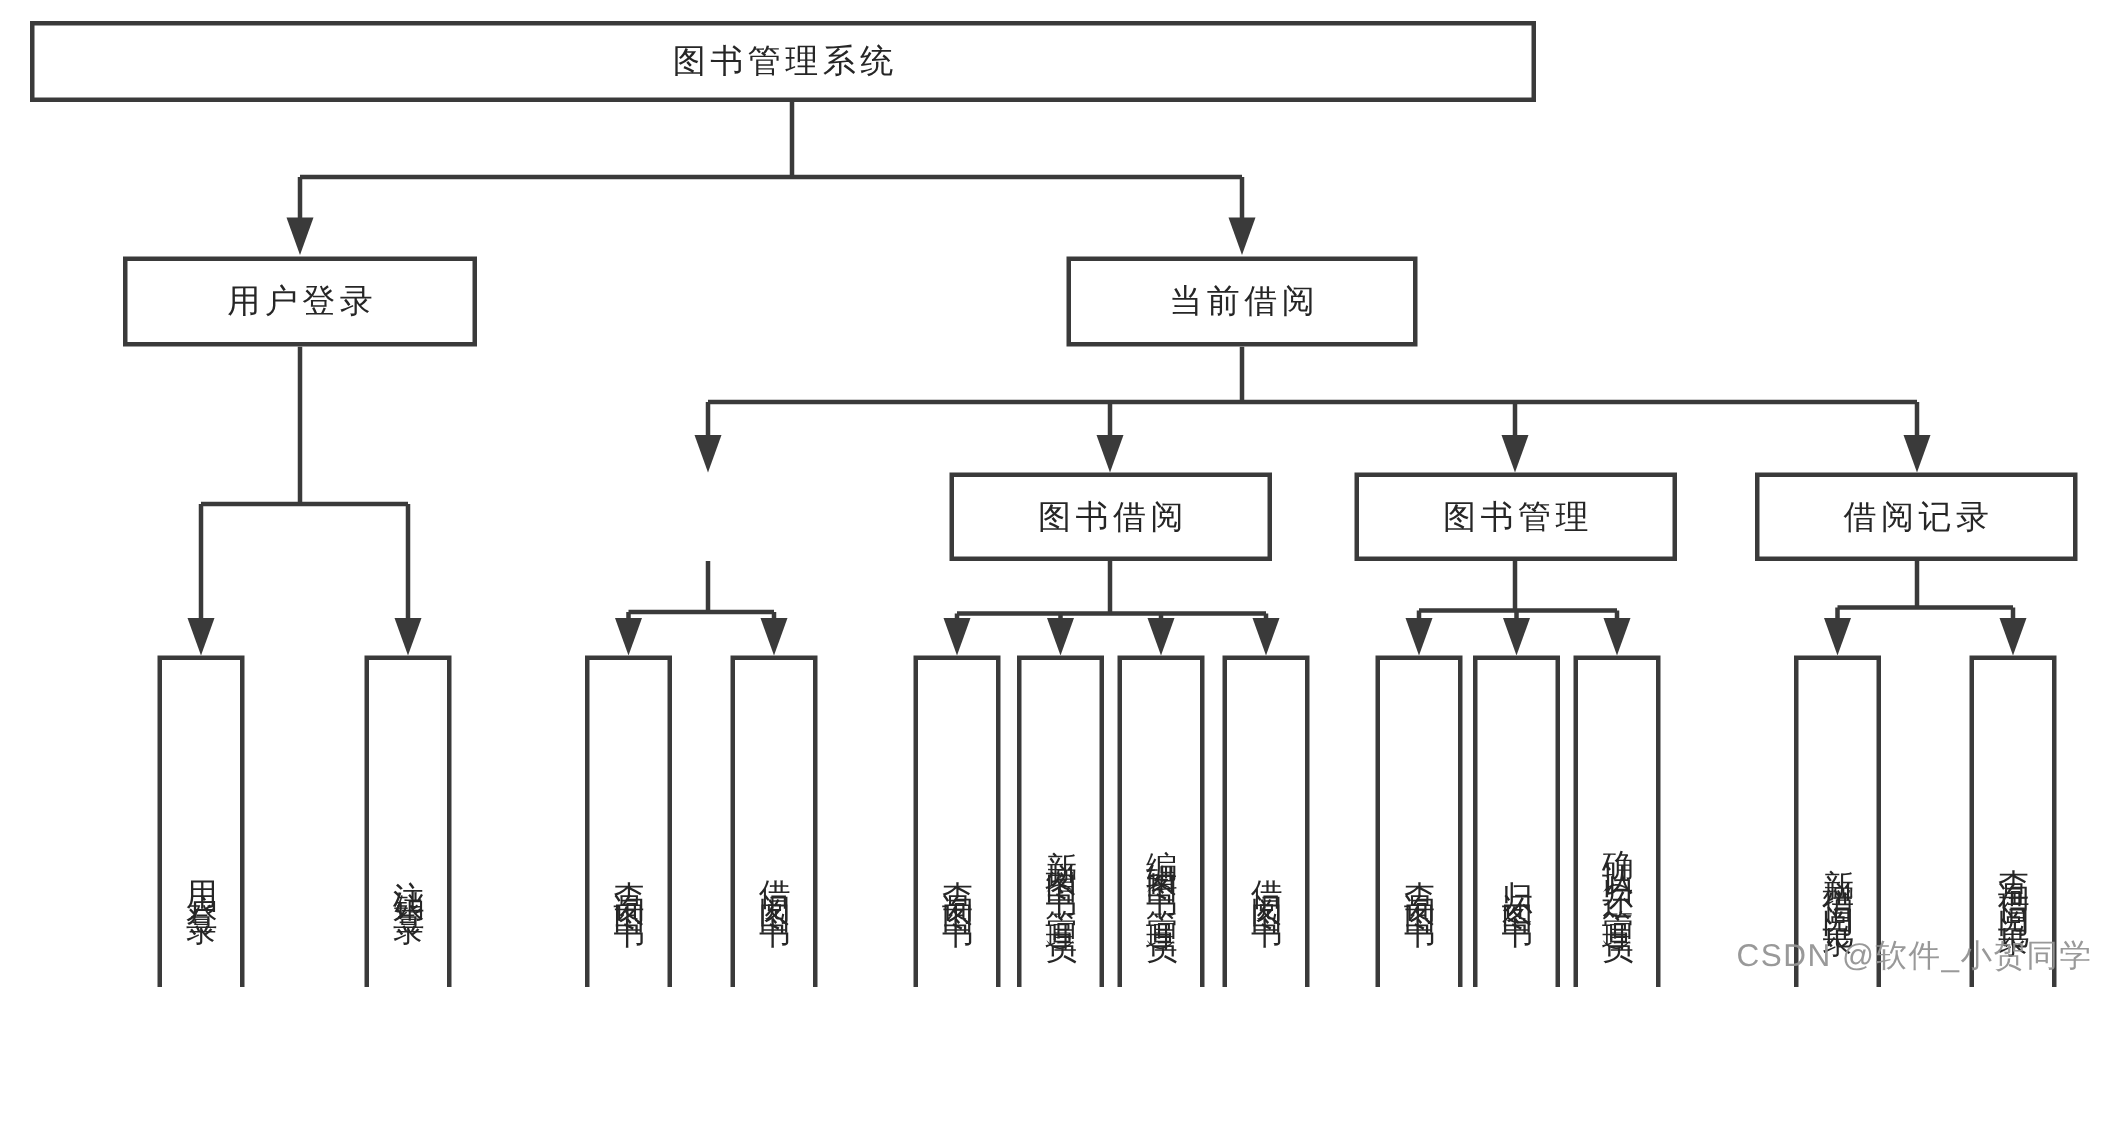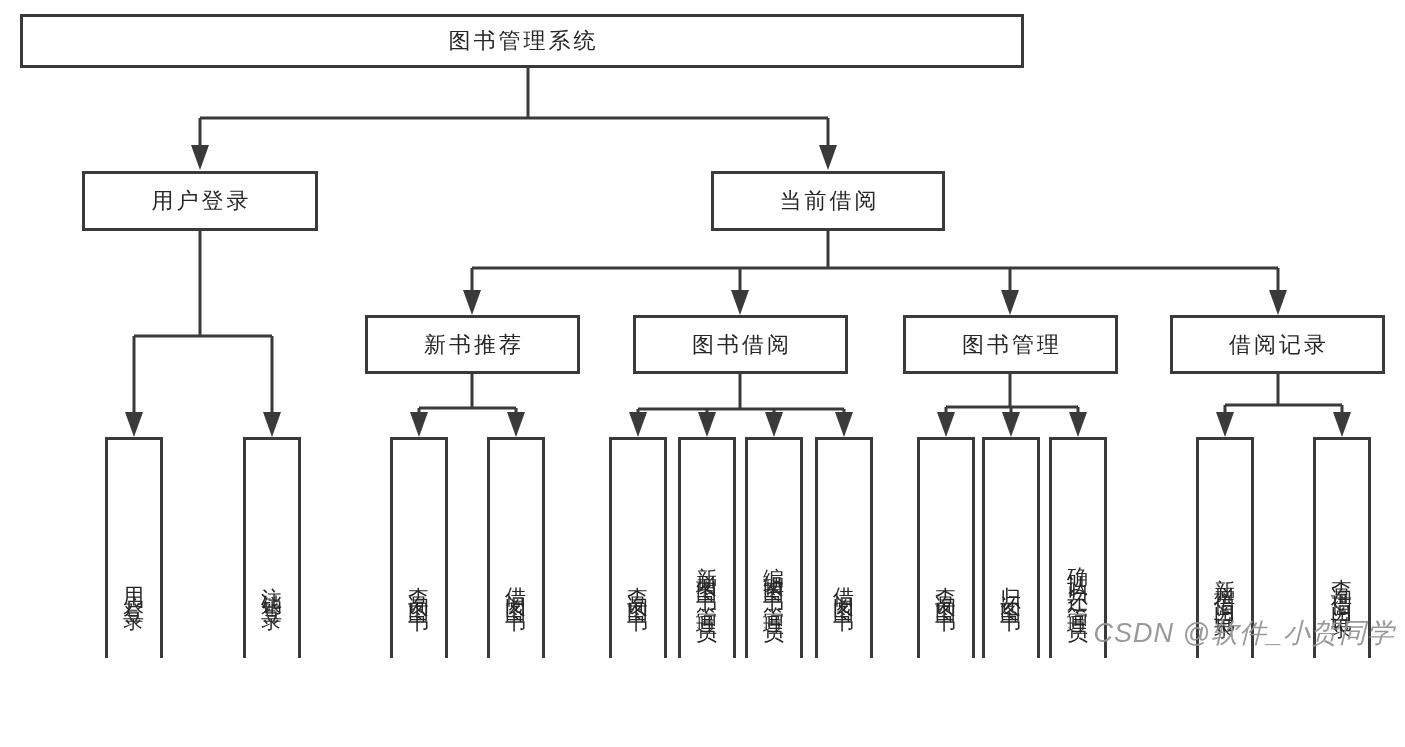--- a/index.html
+++ b/index.html
@@ -31,26 +31,25 @@
     writing-mode: vertical-rl;
     text-orientation: mixed;
     letter-spacing: 8px;
     line-height: 1;
   }
   .vbox span { display: block; }
   .watermark {
     position: absolute;
     right: 10px;
     bottom: 7px;
-    font-size: 27px;
+    font-size: 21px;
     color: rgba(148,148,148,0.95);
     letter-spacing: 1px;
     z-index: 5;
     white-space: nowrap;
-    font-style: italic;
   }
 </style>
 </head>
 <body>
 
 <div class="canvas">
 
   <svg class="wires" viewBox="0 0 1405 747" aria-hidden="true">
 
     <path d="M528 68 V118 M200 118 H828 M200 118 V150 M828 118 V150"></path>
@@ -91,23 +90,20 @@
     <span>图书管理系统</span>
   </div>
 
   <div class="box hbox" style="left:82px; top:171px; width:236px; height:60px;">
     <span>用户登录</span>
   </div>
   <div class="box hbox" style="left:711px; top:171px; width:234px; height:60px;">
     <span>当前借阅</span>
   </div>
 
-  <div class="box hbox" style="left:365px; top:315px; width:215px; height:59px;">
-    <span>新书推荐</span>
-  </div>
   <div class="box hbox" style="left:633px; top:315px; width:215px; height:59px;text-align:center;">
     <span>图书借阅</span>
   </div>
   <div class="box hbox" style="left:903px; top:315px; width:215px; height:59px;">
     <span>图书管理</span>
   </div>
   <div class="box hbox" style="left:1170px; top:315px; width:215px; height:59px;">
     <span>借阅记录</span>
   </div>
 

